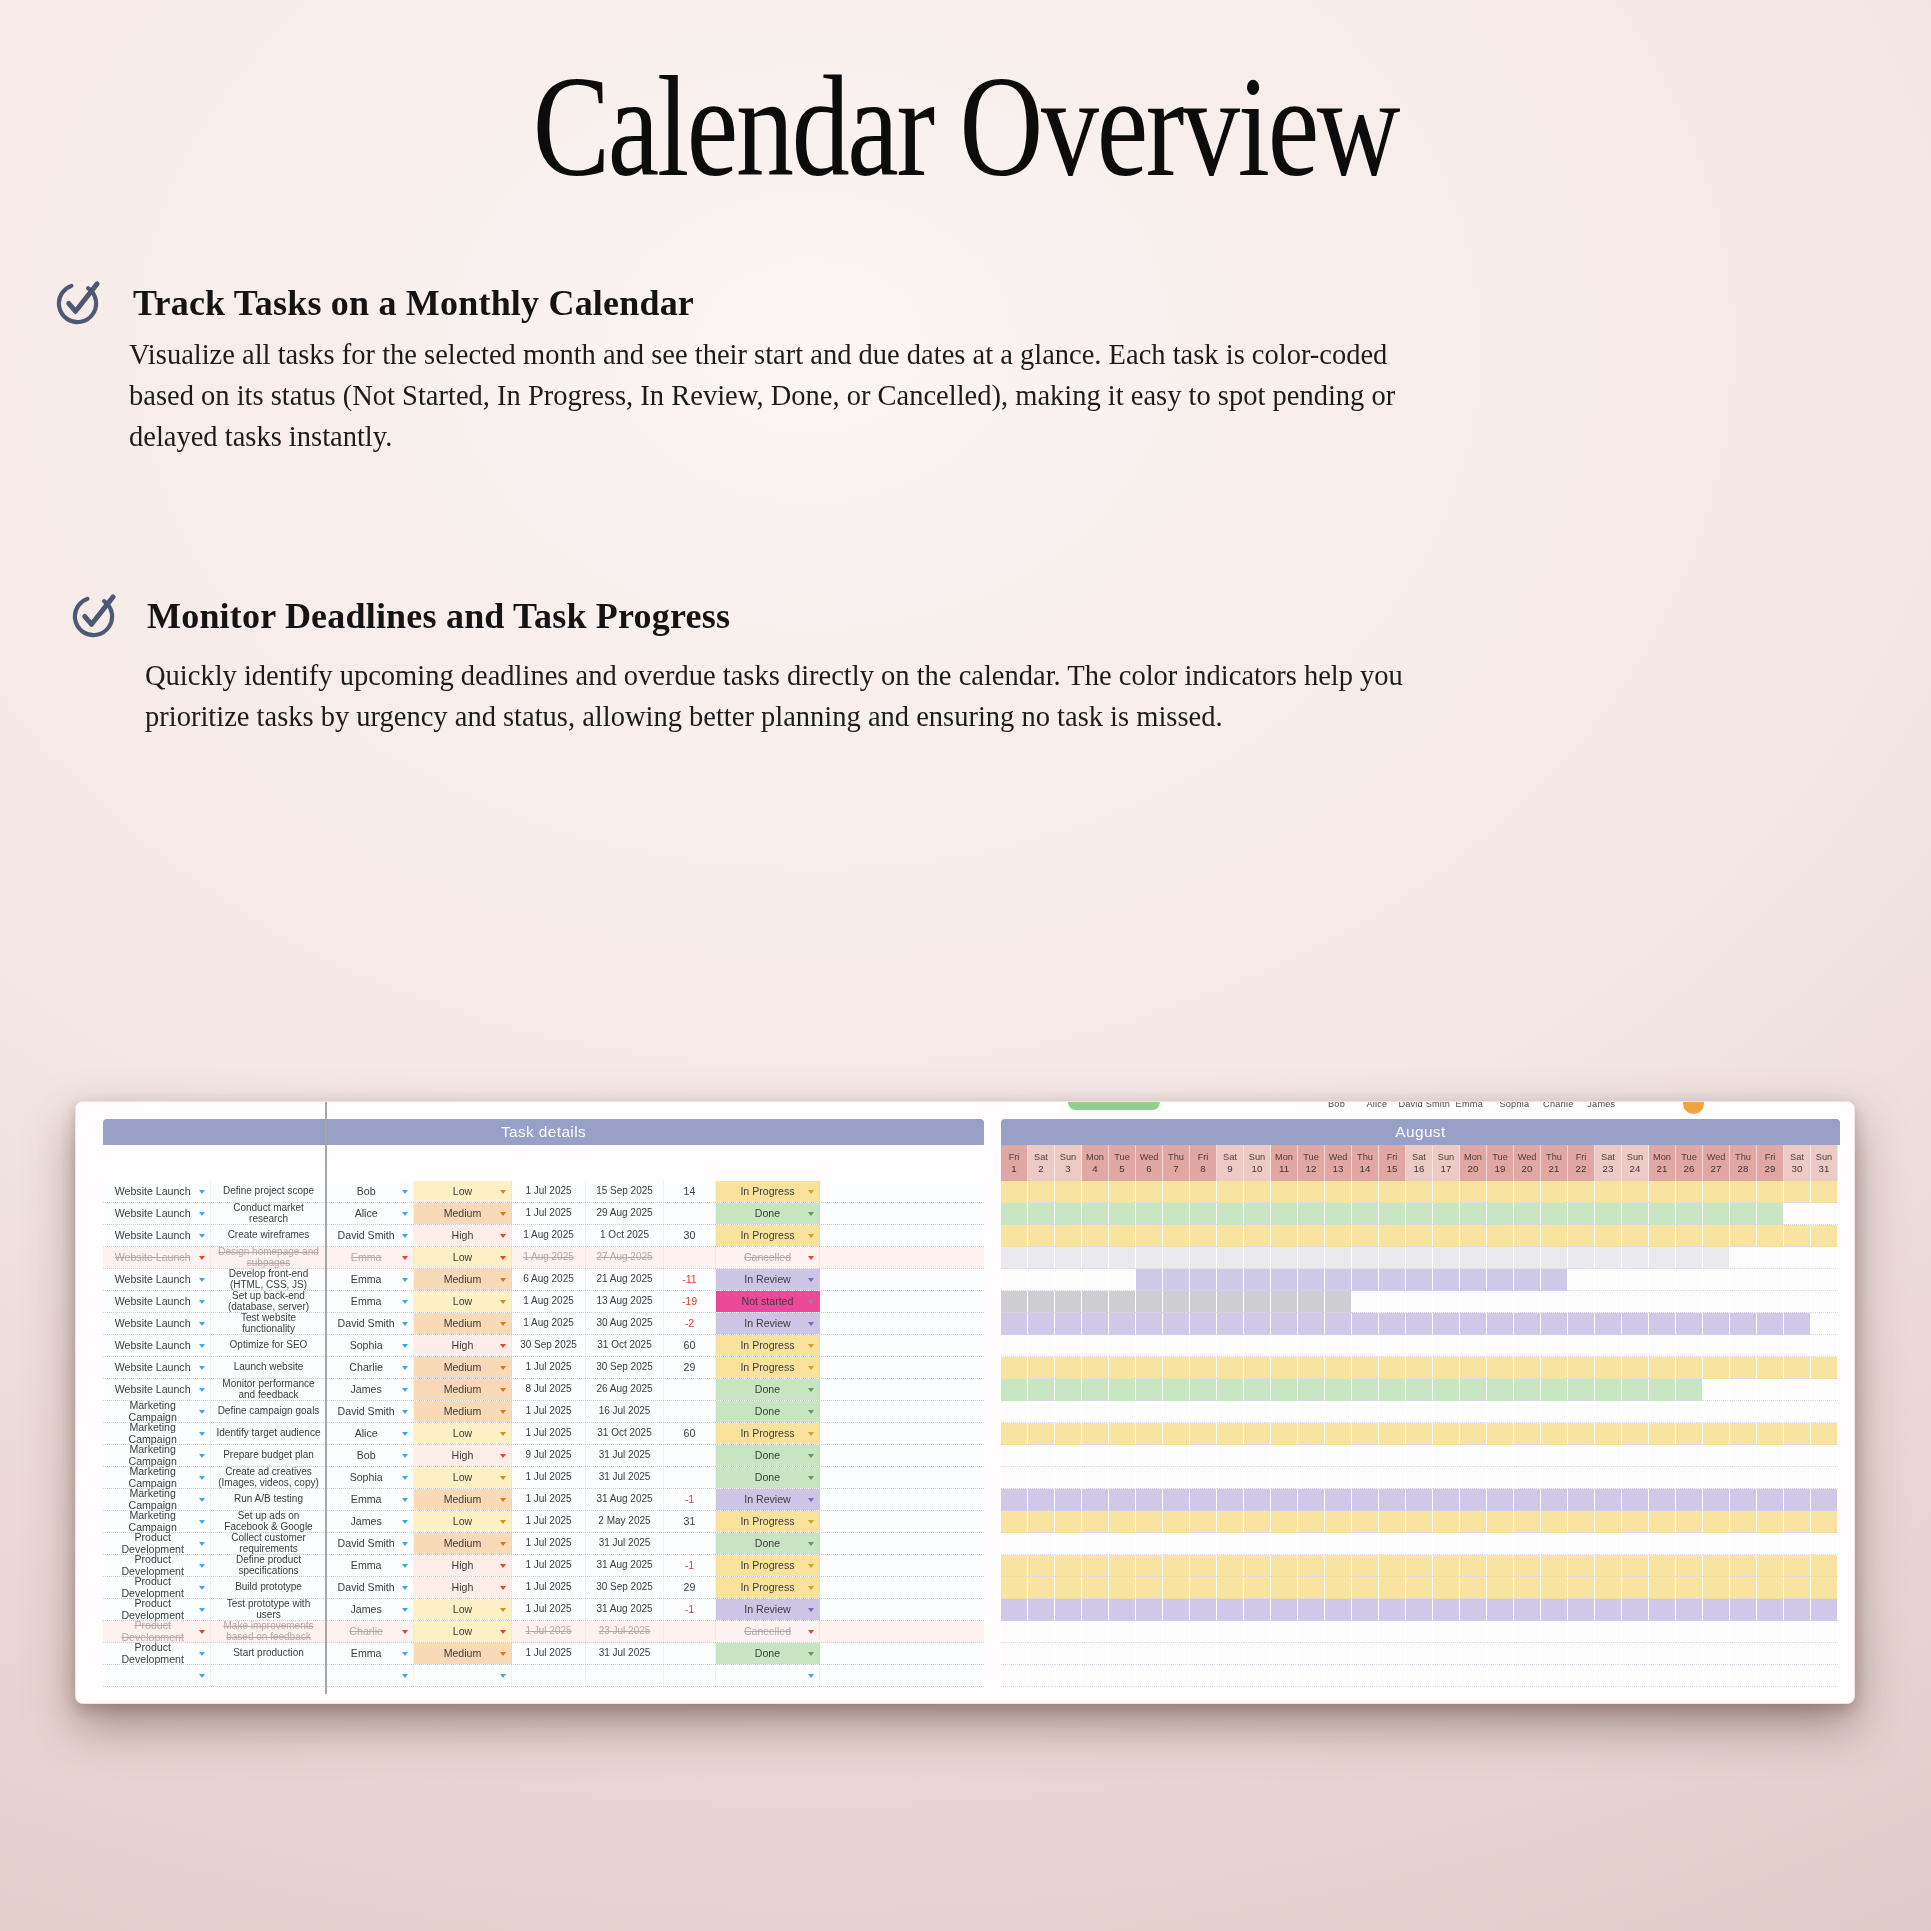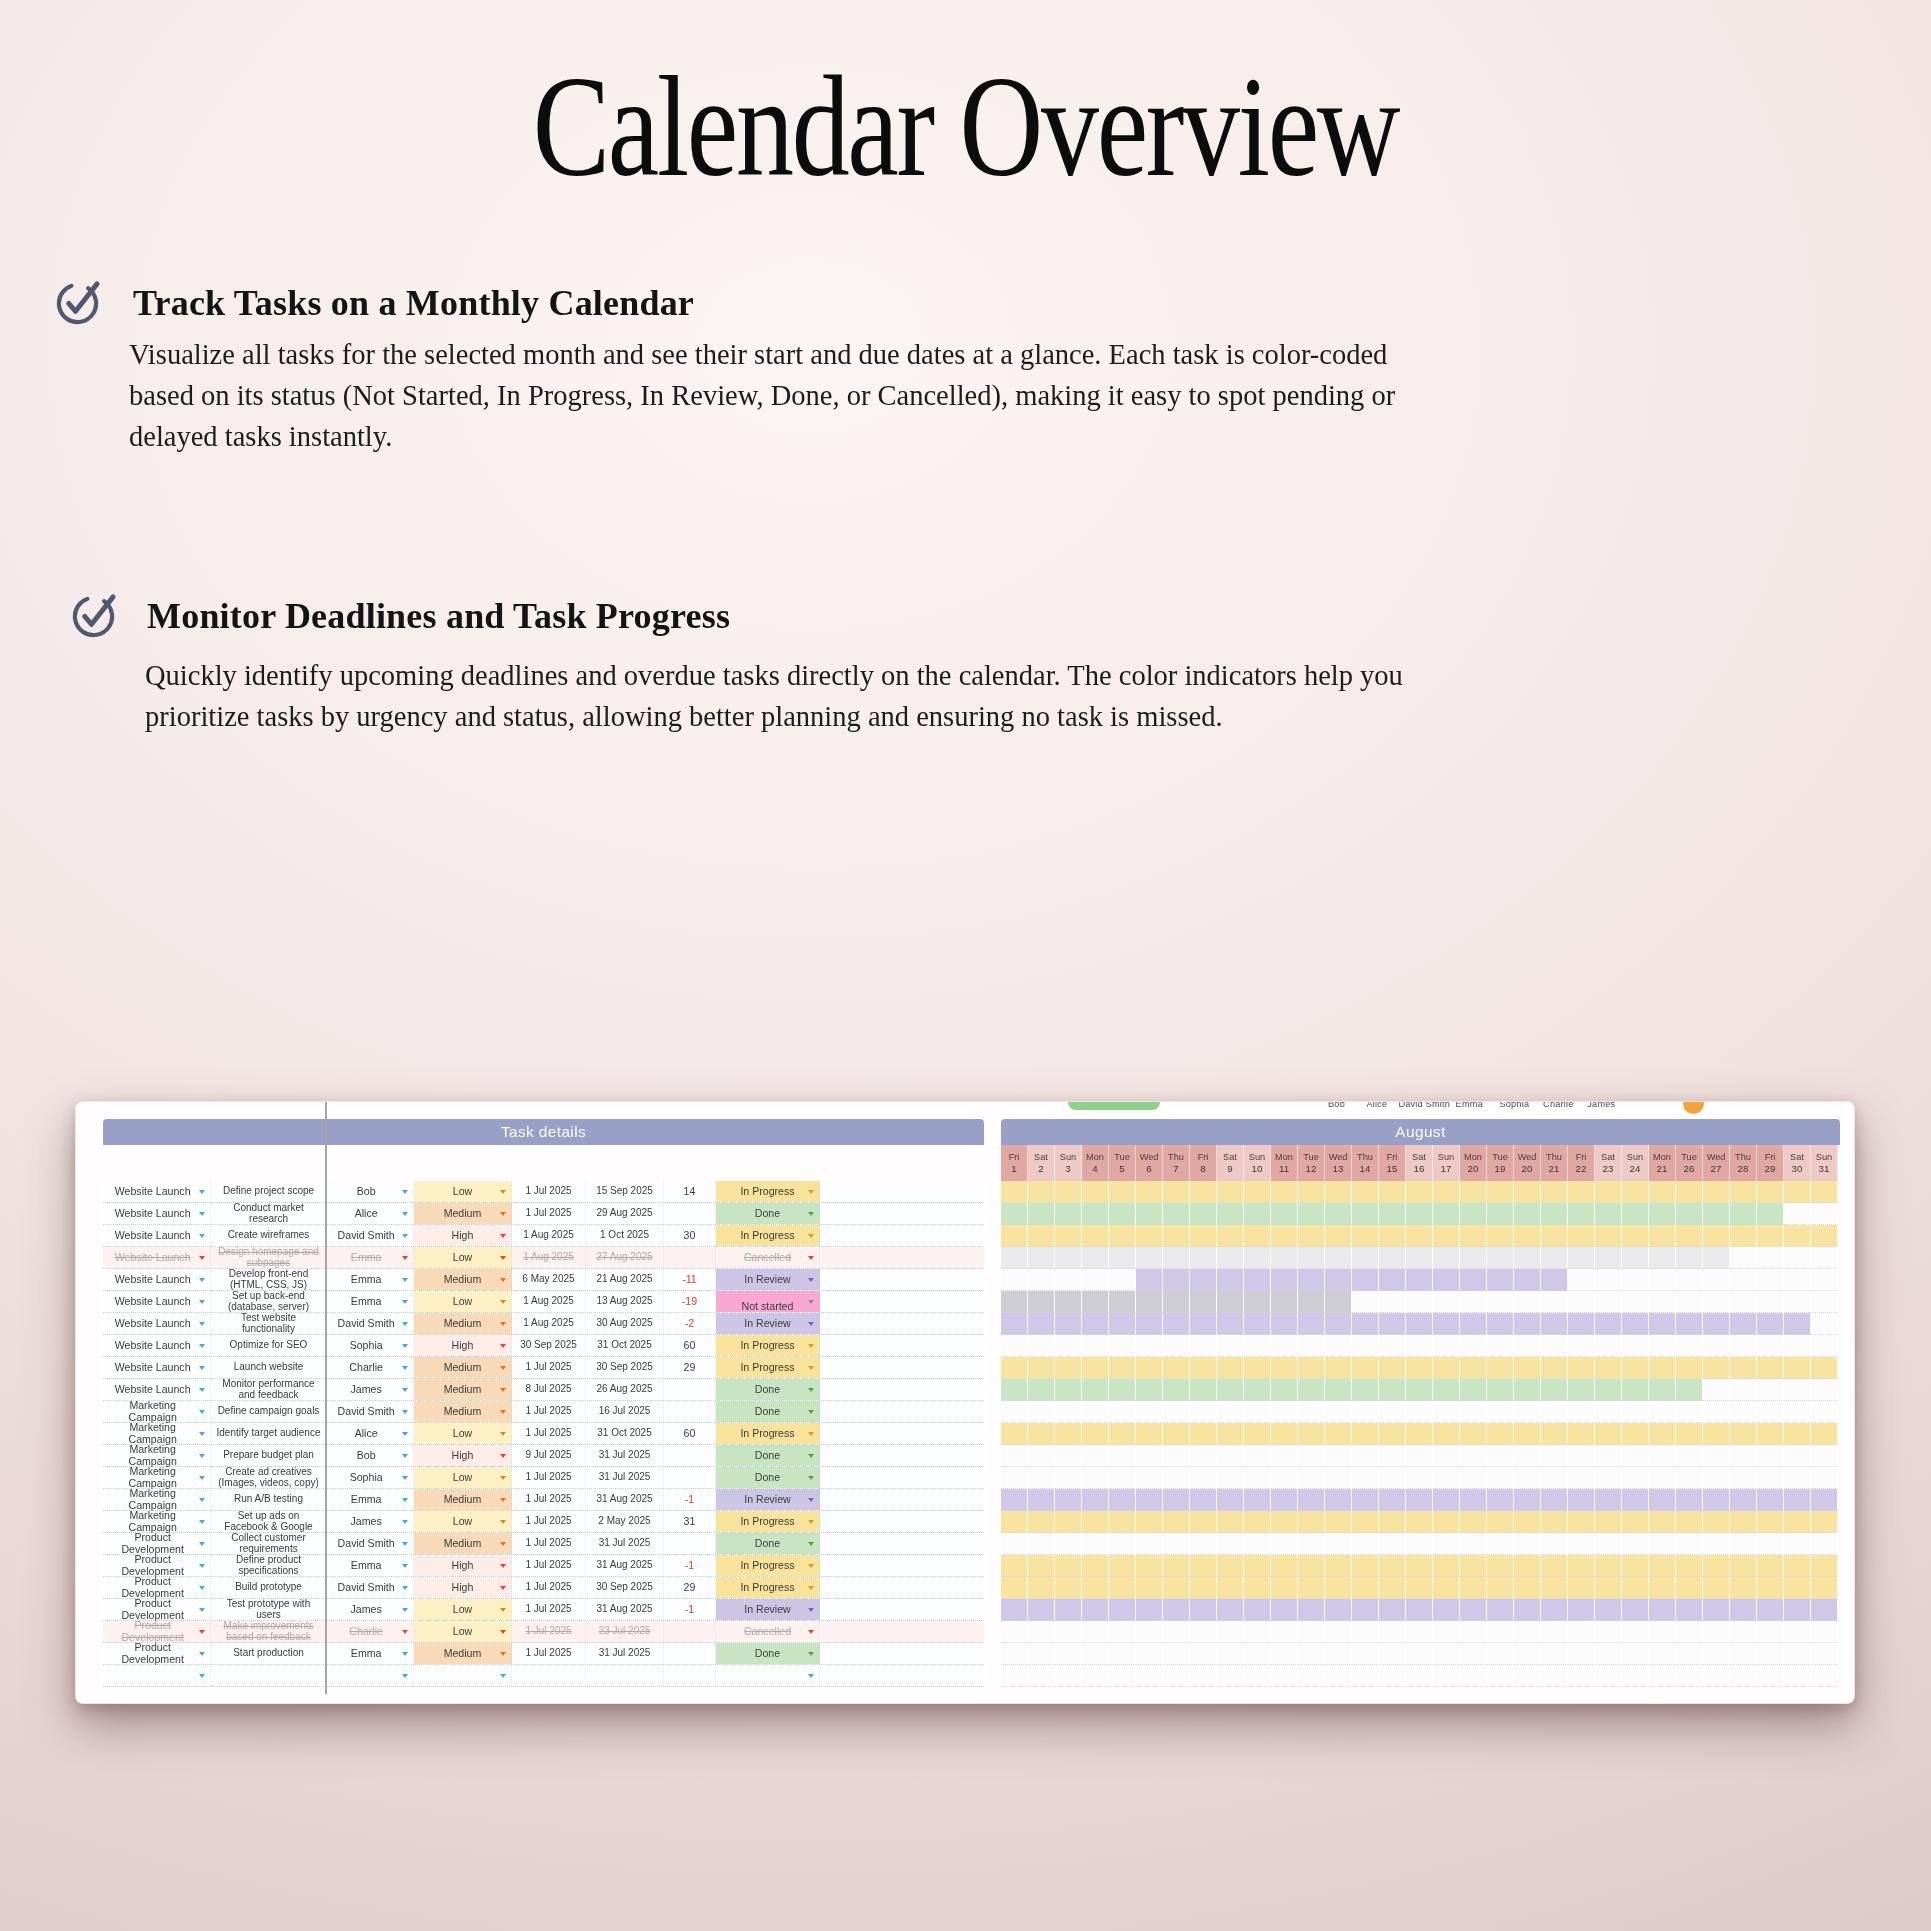--- a/index.html
+++ b/index.html
@@ -542,21 +542,21 @@
           </div>
           <div class="cell w-resp">
             <span class="ctext">Emma</span>
             <span class="dd" style="border-top-color: rgb(61, 169, 232);"></span>
           </div>
           <div class="cell w-prio" style="background: rgb(248, 217, 184);">
             <span class="ctext">Medium</span>
             <span class="dd" style="border-top-color: rgb(224, 118, 31);"></span>
           </div>
           <div class="cell w-start">
-            <span class="ctext">6 May 2025</span>
+            <span class="ctext">6 Aug 2025</span>
           </div>
           <div class="cell w-due">
             <span class="ctext">21 Aug 2025</span>
           </div>
           <div class="cell w-left">
             <span class="ctext" style="color: rgb(227, 59, 37);">-11</span>
           </div>
           <div class="cell w-status" style="background: rgb(204, 197, 230);">
             <span class="ctext">In Review</span>
             <span class="dd" style="border-top-color: rgb(122, 99, 196);"></span>
@@ -619,21 +619,21 @@
           </div>
           <div class="cell w-start">
             <span class="ctext">1 Aug 2025</span>
           </div>
           <div class="cell w-due">
             <span class="ctext">13 Aug 2025</span>
           </div>
           <div class="cell w-left">
             <span class="ctext" style="color: rgb(227, 59, 37);">-19</span>
           </div>
-          <div class="cell w-status" style="background: #f9a8d4; align-items: flex-end;">
+          <div class="cell w-status" style="background: #ec4899;">
             <span class="ctext">Not started</span>
             <span class="dd" style="border-top-color: rgb(138, 138, 138);"></span>
           </div>
           <div class="cell w-notes">
             <span class="ctext"></span>
           </div>
         </div>
         <div class="row-gap"></div>
         <div class="c-cells">
           <div class="c-cell" style="background: rgb(205, 205, 210);"></div>

